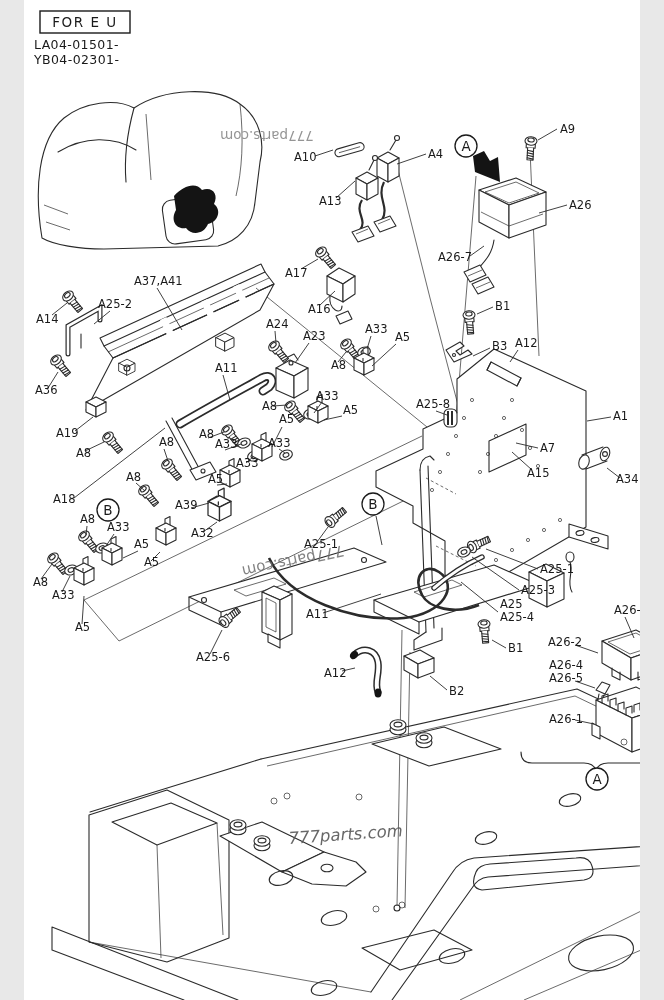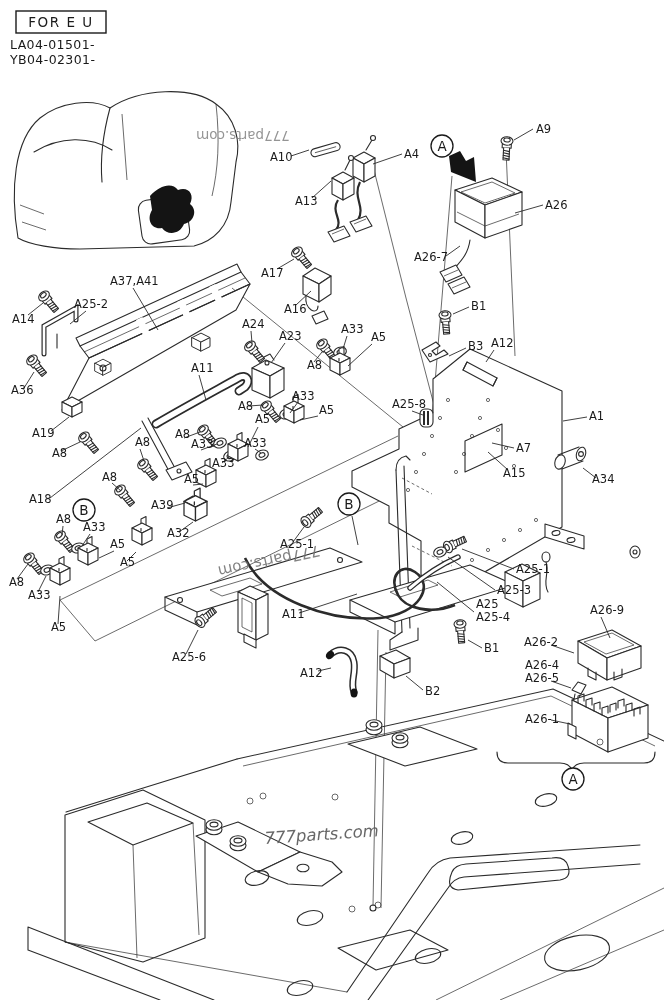--- a/index.html
+++ b/index.html
@@ -1,16 +1,16 @@
 <!DOCTYPE html>
 <html><head>
 <meta charset="utf-8">
 <style>
   html,body{margin:0;padding:0;background:#e8e8e8;}
-  .stage{position:relative;width:664px;height:1000px;background:#ffffff;margin:0 auto;
+  .stage{position:relative;width:616px;height:1000px;background:#ffffff;margin:0 auto;
          font-family:"DejaVu Sans",sans-serif;overflow:hidden;}
   svg{position:absolute;left:0;top:0;}
   .ln{stroke:#2b2b2b;fill:none;stroke-width:1.1;stroke-linejoin:round;stroke-linecap:round;}
   .thin{stroke:#2b2b2b;fill:none;stroke-width:0.7;}
   .wh{fill:#ffffff;}
   .blk{fill:#141414;stroke:none;}
   .part-label{font-size:11.5px;fill:#1a1a1a;}
   .marker-text{font-size:13.5px;fill:#1a1a1a;}
   .hdr-tag{font-size:13.5px;letter-spacing:1.5px;fill:#1a1a1a;}
   .hdr-serial{font-size:12.5px;letter-spacing:.4px;fill:#1a1a1a;}

